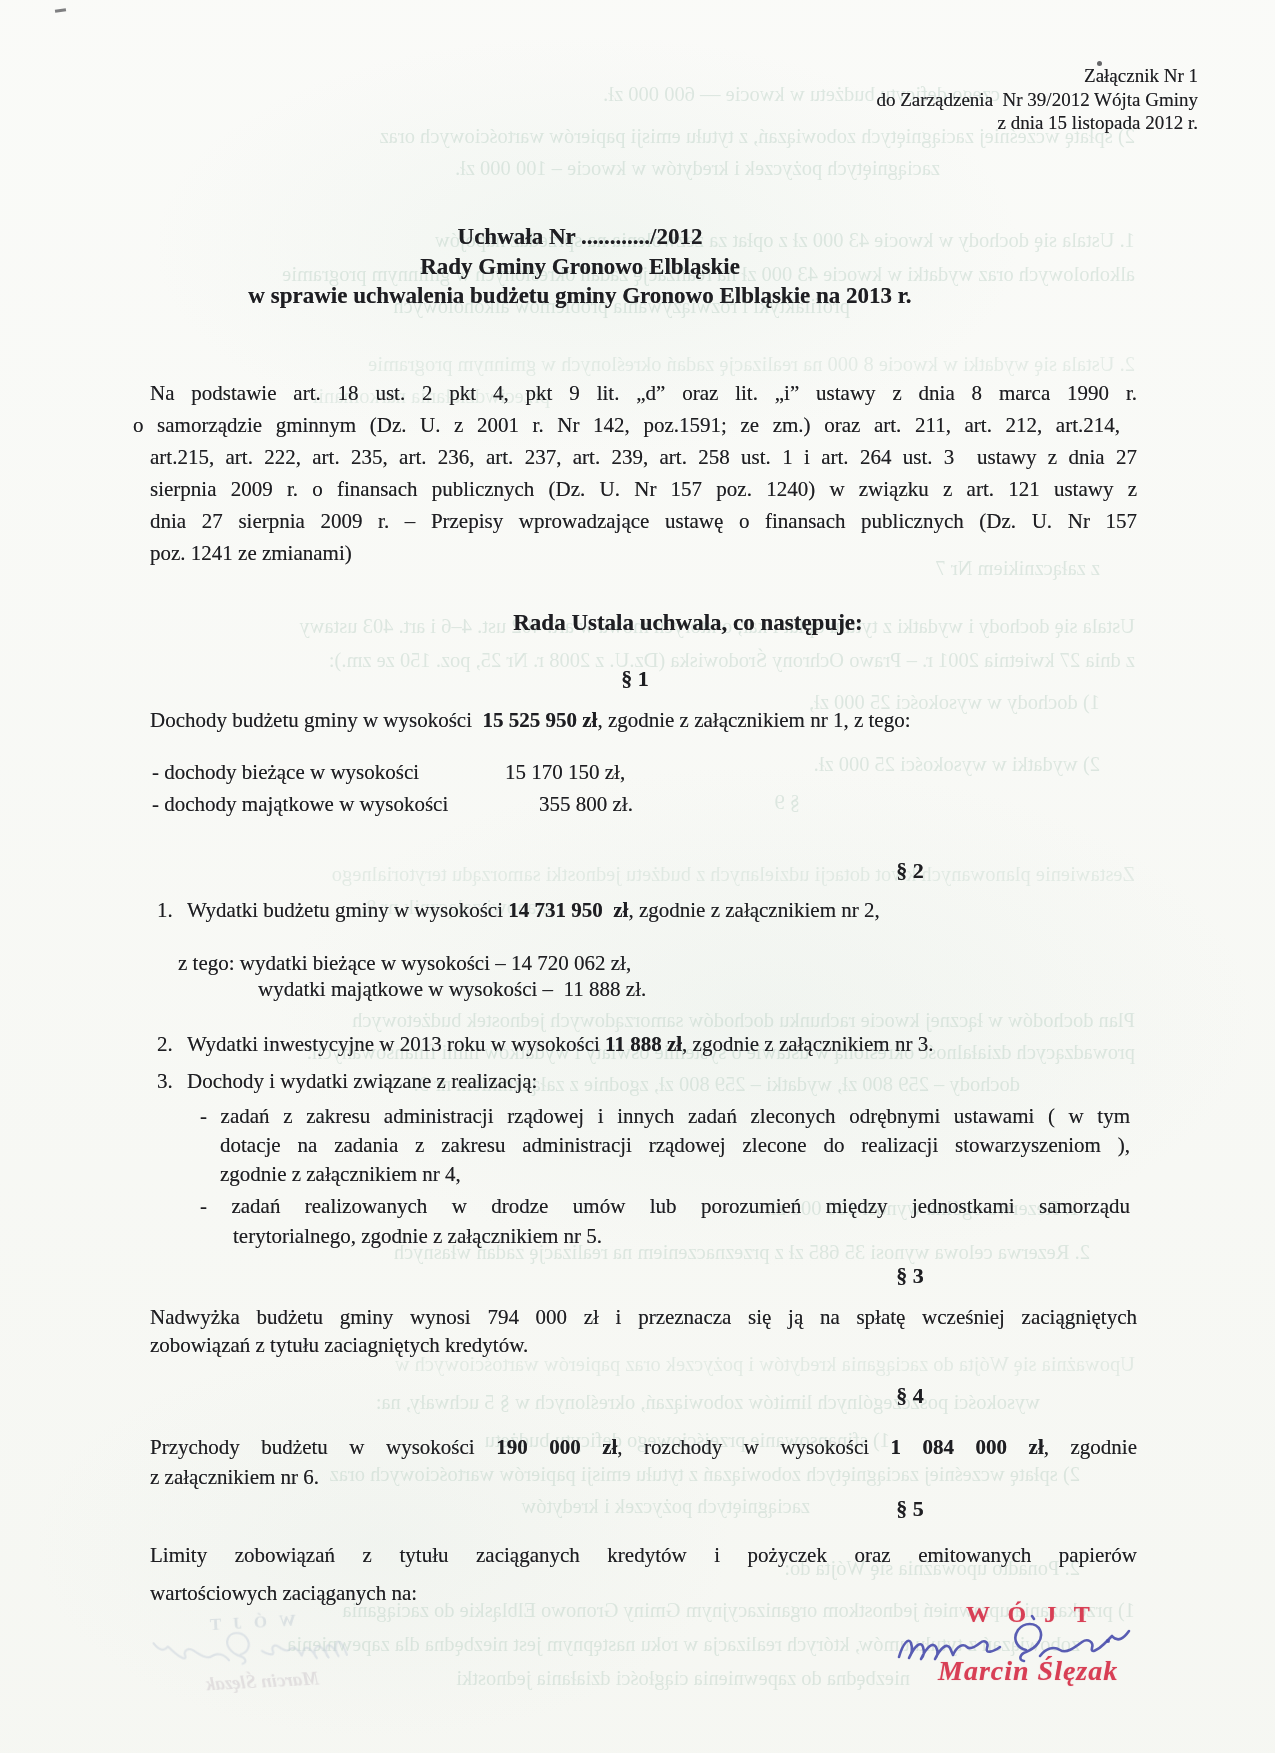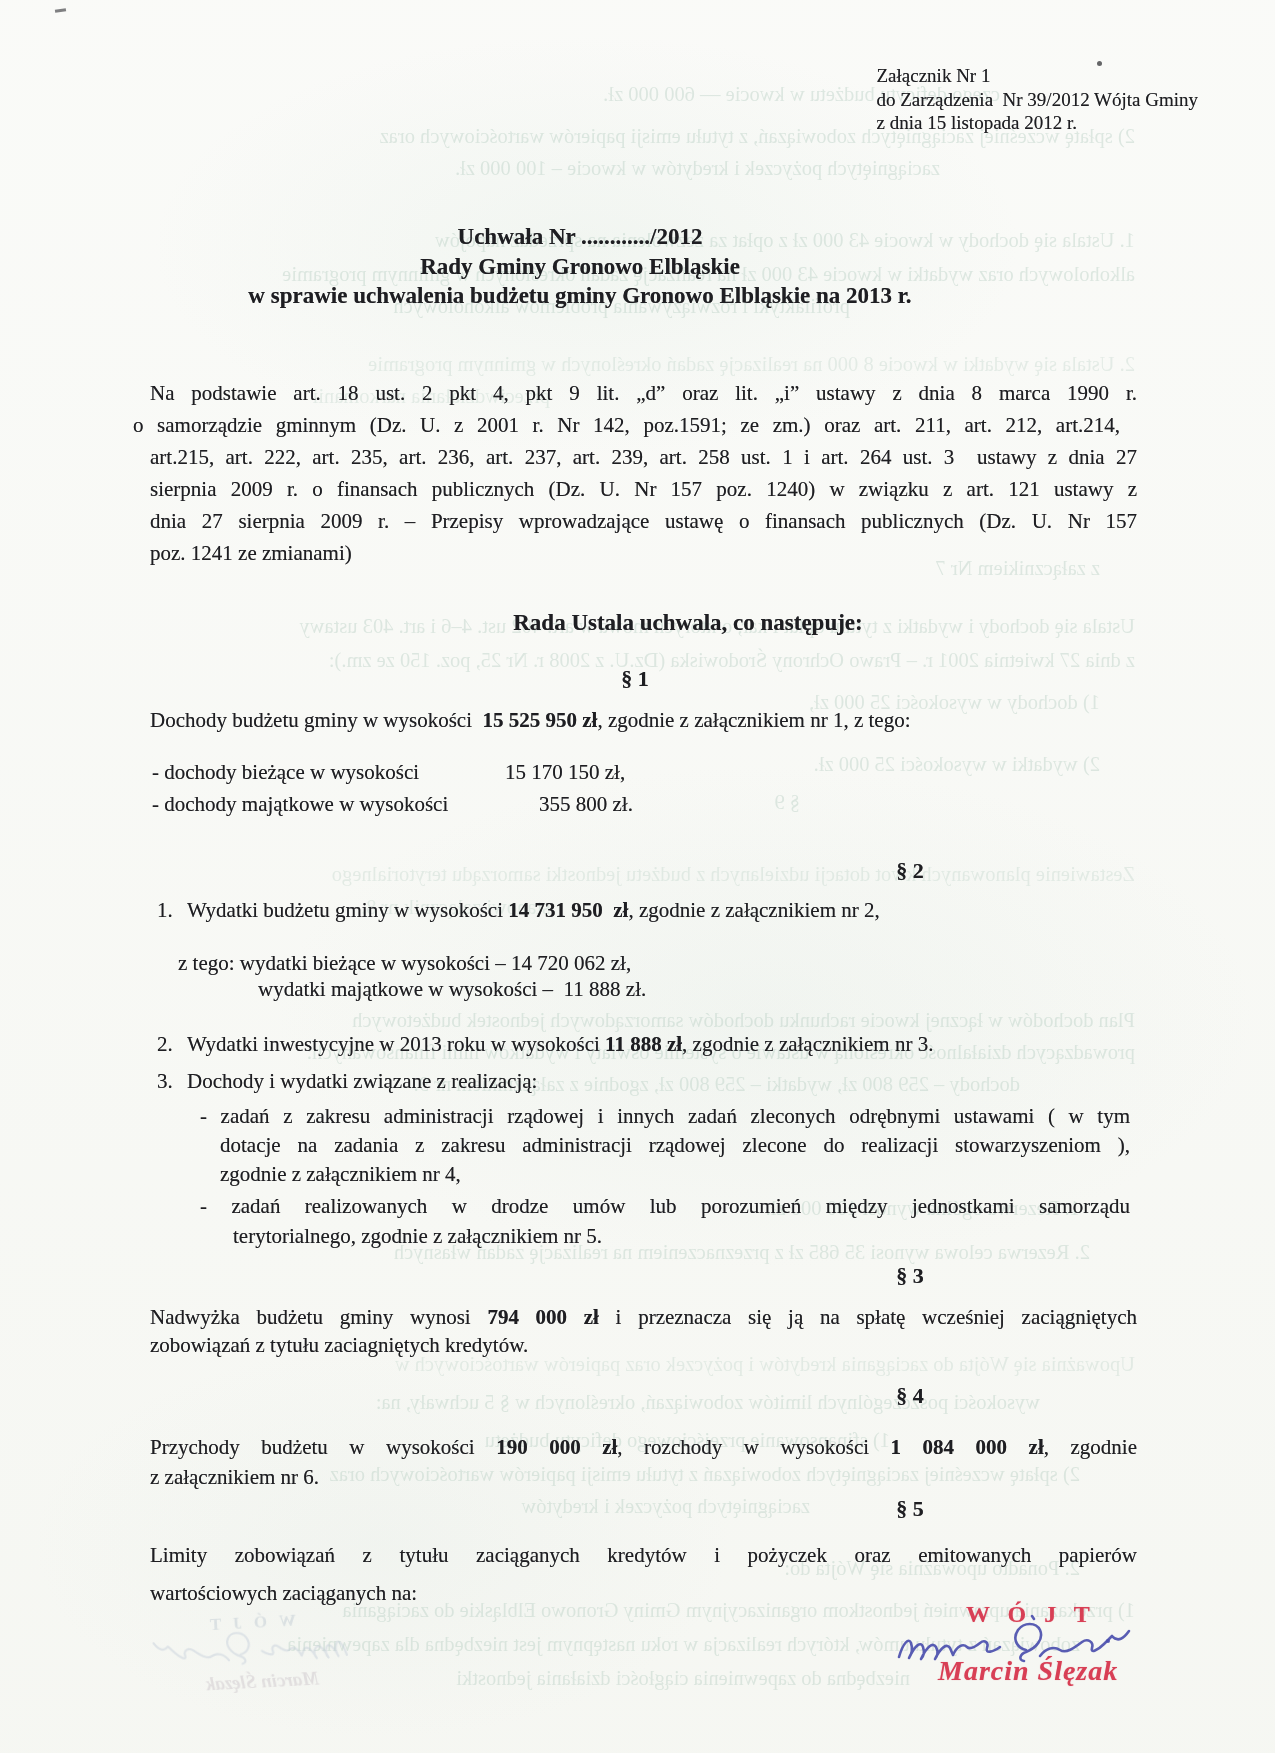--- a/index.html
+++ b/index.html
@@ -14,21 +14,21 @@
     background:
       radial-gradient(620px 300px at 46% 14%, rgba(213,229,219,.22), transparent 70%),
       radial-gradient(700px 360px at 60% 58%, rgba(210,226,218,.18), transparent 70%),
       radial-gradient(500px 280px at 30% 88%, rgba(214,226,220,.16), transparent 70%),
       linear-gradient(180deg, rgba(255,255,255,.35), rgba(240,242,236,.2));
   }
   .abs{position:absolute;}
   .ink{text-shadow:0 0 .5px rgba(25,25,30,.55);}
   .b{font-weight:bold;}
   .center{text-align:center;}
-  .right{}
+  .right{text-align:right;}
   .jlast{text-align:justify;text-align-last:justify;}
   .body-line{font-size:21px;line-height:30px;white-space:normal;}
   .bleed{
     position:absolute;transform:scaleX(-1);
     color:#b4ccc0;opacity:.40;filter:blur(.7px);
     font-size:20.5px;line-height:1.2;white-space:nowrap;overflow:hidden;
     pointer-events:none;
   }
   .stamp-red{color:#d83f55;text-shadow:0 0 1px rgba(216,63,85,.45);}
   .sig-stroke{stroke:#4b4fae;fill:none;stroke-width:2.6;stroke-linecap:round;stroke-linejoin:round;opacity:.92;}
@@ -129,21 +129,21 @@
     <div class="abs ink body-line jlast" style="top:1101px;left:200px;width:930px;">- zadań z zakresu administracji rządowej i innych zadań zleconych odrębnymi ustawami ( w tym</div>
     <div class="abs ink body-line jlast" style="top:1130px;left:220px;width:910px;">dotacje na zadania z zakresu administracji rządowej zlecone do realizacji stowarzyszeniom ),</div>
     <div class="abs ink body-line" style="top:1159px;left:220px;width:910px;">zgodnie z załącznikiem nr 4,</div>
   </div>
   <div>
     <div class="abs ink body-line jlast" style="top:1191px;left:200px;width:930px;">- zadań realizowanych w drodze umów lub porozumień między jednostkami samorządu</div>
     <div class="abs ink body-line" style="top:1221px;left:233px;width:897px;">terytorialnego, zgodnie z załącznikiem nr 5.</div>
   </div>
 
   <div class="abs ink center b" style="top:1263px;left:835px;width:150px;font-size:22px;">§ 3</div>
-  <div class="abs ink body-line jlast" style="top:1302px;left:150px;width:987px;"><span>Nadwyżka budżetu gminy wynosi </span><span style="font-weight: bold;">794&nbsp;000 zł</span><span> i przeznacza się ją na spłatę wcześniej zaciągniętych</span></div>
+  <div class="abs ink body-line jlast" style="top:1302px;left:150px;width:987px;"><span>Nadwyżka budżetu gminy wynosi </span><span style="font-weight: normal;">794&nbsp;000 zł</span><span> i przeznacza się ją na spłatę wcześniej zaciągniętych</span></div>
   <div class="abs ink body-line" style="top:1330px;left:150px;width:987px;">zobowiązań z tytułu zaciagniętych kredytów.</div>
 
   <div class="abs ink center b" style="top:1383px;left:835px;width:150px;font-size:22px;">§ 4</div>
   <div class="abs ink body-line jlast" style="top:1432px;left:150px;width:987px;"><span>Przychody budżetu w wysokości </span><span style="font-weight: bold;">190&nbsp;000 zł</span><span>, rozchody w wysokości </span><span style="font-weight: bold;">1&nbsp;084&nbsp;000 zł</span><span>, zgodnie</span></div>
   <div class="abs ink body-line" style="top:1462px;left:150px;width:987px;">z załącznikiem nr 6.</div>
 
   <div class="abs ink center b" style="top:1496px;left:835px;width:150px;font-size:22px;">§ 5</div>
   <div class="abs ink body-line" style="top:1578px;left:150px;width:987px;">wartościowych zaciąganych na:</div>
   <div class="abs ink body-line jlast" style="top:1540px;left:150px;width:987px;">Limity zobowiązań z tytułu zaciąganych kredytów i pożyczek oraz emitowanych papierów</div>
 

